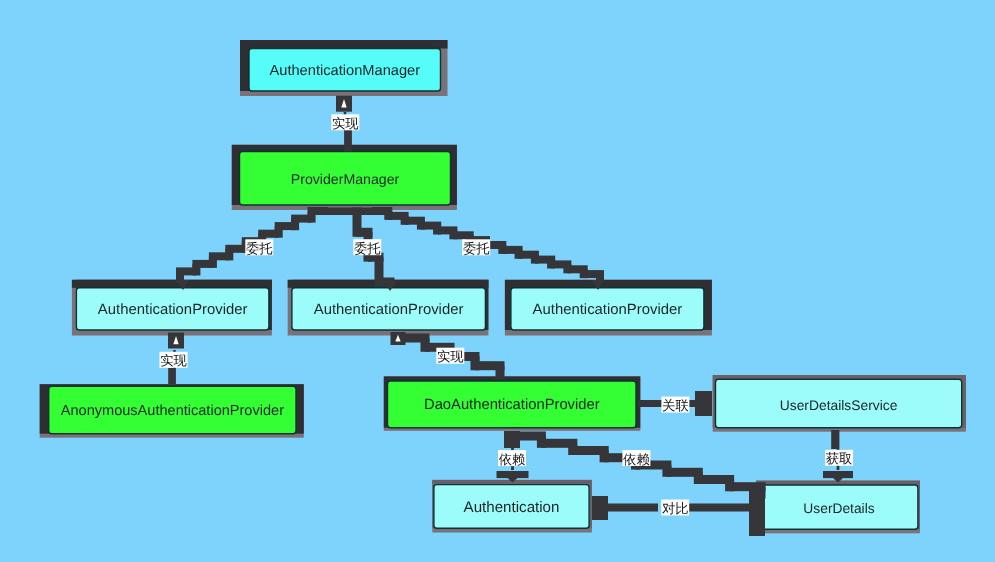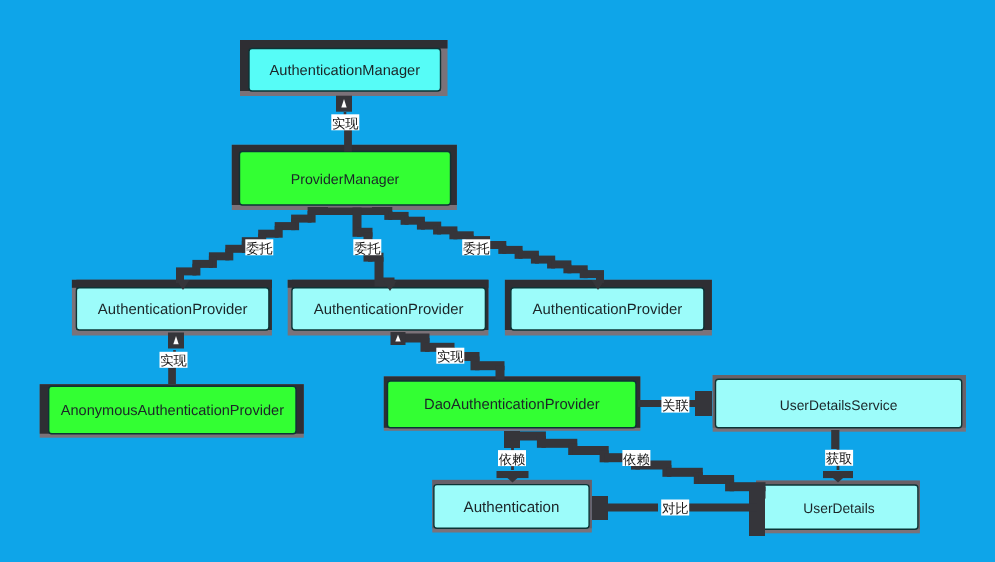--- a/index.html
+++ b/index.html
@@ -1,18 +1,18 @@
 <!DOCTYPE html>
 <html><head>
 <meta charset="utf-8">
 <style>
   html,body{margin:0;padding:0;}
   body{width:995px;height:562px;overflow:hidden;background:#ffffff;
        font-family:"Liberation Sans",sans-serif;}
-  #stage{position:relative;width:995px;height:562px;background:#0ea5e9;}
+  #stage{position:relative;width:995px;height:562px;background:#7dd3fc;}
   svg#canvas{position:absolute;left:0;top:0;width:995px;height:562px;display:block;}
   .nodelabel{font-family:"Liberation Sans",sans-serif;fill:#1b2528;
              text-anchor:middle;dominant-baseline:central;}
   .edgelabel{font-family:"Liberation Sans",sans-serif;fill:#141414;font-size:13.3px;
              text-anchor:middle;dominant-baseline:central;}
   .elbg{fill:#ffffff;}
   svg text{-webkit-font-smoothing:antialiased;text-rendering:geometricPrecision;}
 </style>
 </head>
 <body>

